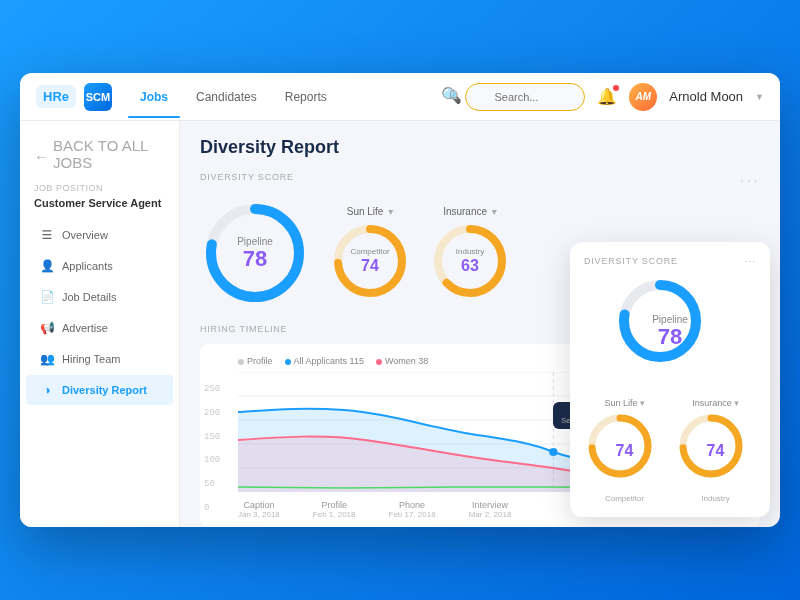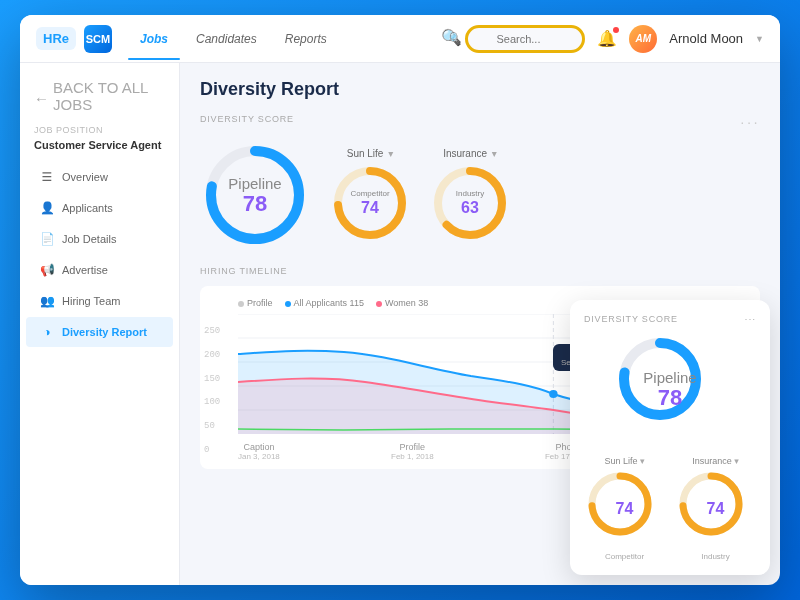--- a/index.html
+++ b/index.html
@@ -8,21 +8,21 @@
       height: 600px;
       background: linear-gradient(135deg, #1a9eff 0%, #0066dd 100%);
       font-family: -apple-system, BlinkMacSystemFont, 'Segoe UI', sans-serif;
       overflow: hidden;
       display: flex;
       align-items: center;
       justify-content: center;
     }
     .app-container {
       width: 760px;
-      height: 570px;
+      height: 454px;
       background: #f4f6fb;
       border-radius: 12px;
       overflow: hidden;
       display: flex;
       flex-direction: column;
       box-shadow: 0 20px 60px rgba(0,0,0,0.3);
       position: relative;
     }
     
     .top-nav {
@@ -55,21 +55,20 @@
       justify-content: center;
       color: #fff;
       font-size: 10px;
       font-weight: 700;
     }
     .nav-links {
       display: flex;
       align-items: center;
       gap: 4px;
       flex: 1;
-      font-style: italic;
     }
     .nav-link {
       padding: 6px 12px;
       font-size: 12px;
       font-weight: 500;
       color: #666;
       cursor: pointer;
       border-radius: 4px;
       position: relative;
     }
@@ -88,21 +87,21 @@
       border-radius: 2px;
     }
     .nav-right {
       display: flex;
       align-items: center;
       gap: 12px;
     }
     .search-box {
       width: 120px;
       height: 28px;
-      border: 3px solid #eab308;
+      border: 1px solid #eab308;
       border-radius: 14px;
       padding: 0 10px 0 28px;
       font-size: 11px;
       color: #999;
       background: #f8f9fc;
       position: relative;
     }
     .search-wrap {
       position: relative;
     }
@@ -270,21 +269,21 @@
       transform: rotate(-90deg);
     }
     .donut-center {
       position: absolute;
       top: 50%;
       left: 50%;
       transform: translate(-50%, -50%);
       text-align: center;
     }
     .donut-inner-label {
-      font-size: 15px;
+      font-size: 10px;
       color: #888;
       display: block;
       margin-bottom: 1px;
     }
     .donut-value {
       font-size: 22px;
       font-weight: 700;
       color: #8b5cf6;
       line-height: 1;
     }
@@ -305,23 +304,24 @@
       border-radius: 8px;
       padding: 12px 14px 8px;
       position: relative;
     }
     .y-label {
       font-size: 9px;
       color: #ccc;
     }
     .chart-x-labels {
       display: flex;
-      justify-content: space-between;
+      justify-content: flex-start;
       margin-top: 4px;
       padding-left: 24px;
+      gap: 33px;
     }
     .x-label {
       font-size: 9px;
       color: #999;
       text-align: center;
     }
     .x-sub-label {
       font-size: 8px;
       color: #bbb;
     }

